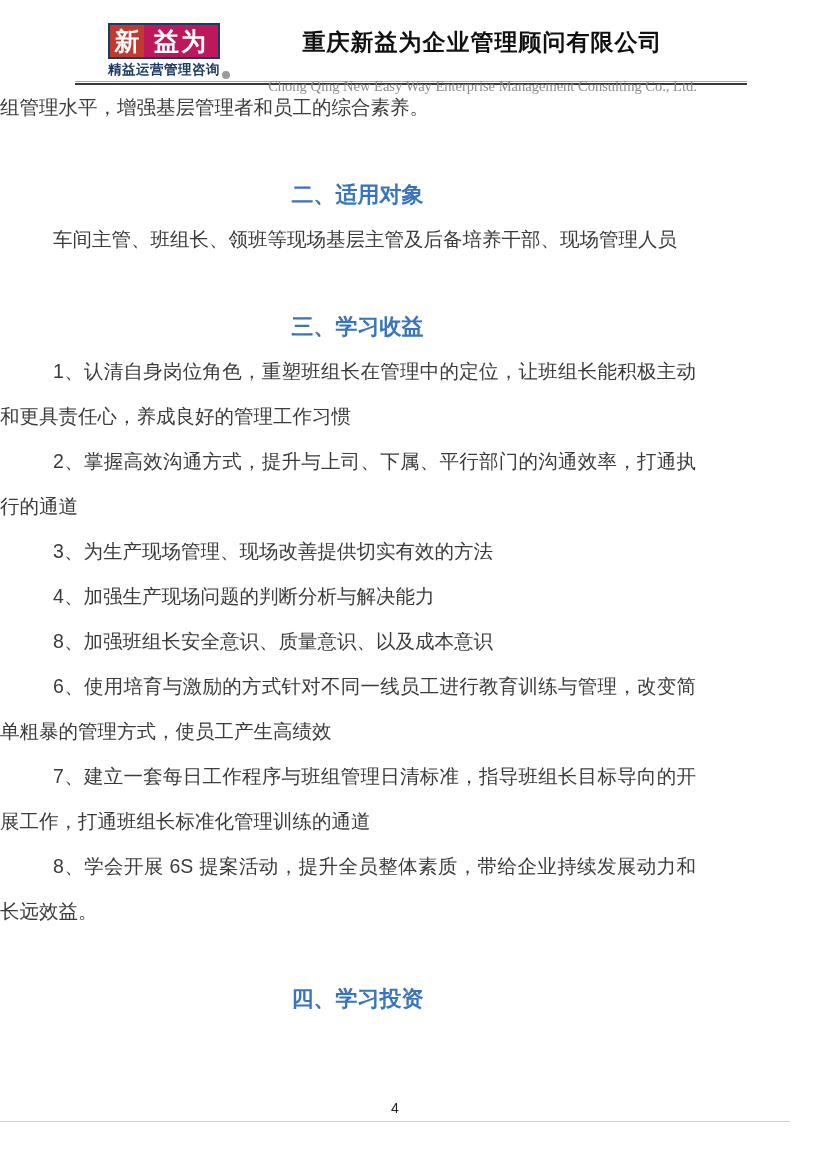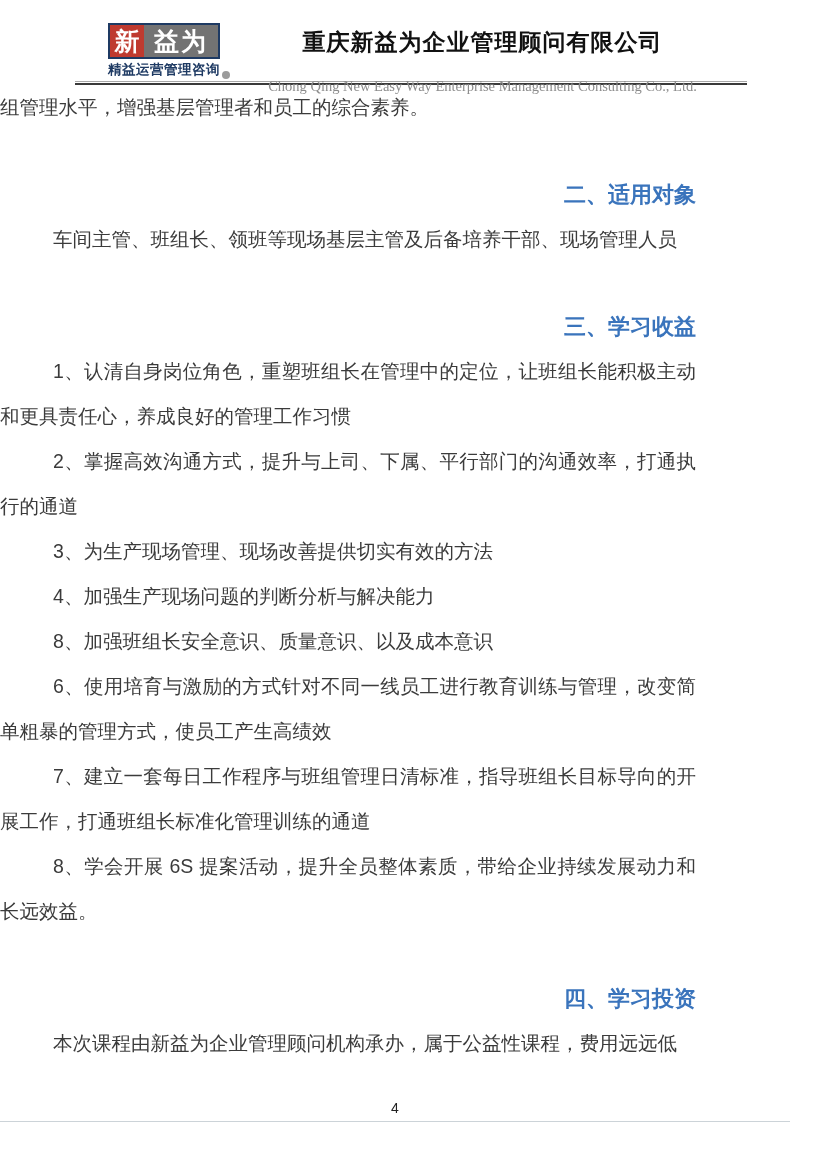--- a/index.html
+++ b/index.html
@@ -10,21 +10,21 @@
     background:#ffffff;
     overflow:hidden;
     font-family:"Liberation Sans",sans-serif;
   }
   
   .header{padding-top:23px;}
   .header-inner{display:flex;align-items:flex-start;margin-left:108px;margin-right:75px;height:57px;}
   .logo{width:112px;flex:0 0 auto;}
   .logo-top{display:flex;height:36px;border:2px solid #1e3a63;box-sizing:border-box;background:#1e3a63;}
   .logo-red{flex:0 0 34px;background:#bf3a2f;color:#ffffff;font-weight:bold;font-size:25px;line-height:32px;text-align:center;}
-  .logo-navy{flex:1;background:#737373;color:#ffffff;font-weight:bold;font-size:25px;line-height:32px;text-align:center;letter-spacing:2px;}
+  .logo-navy{flex:1;background:#be185d;color:#ffffff;font-weight:bold;font-size:25px;line-height:32px;text-align:center;letter-spacing:2px;}
   .logo-sub{display:flex;align-items:flex-end;margin-top:2px;}
   .logo-sub-text{color:#1e3a63;font-weight:bold;font-size:13.5px;letter-spacing:0.5px;white-space:nowrap;}
   .logo-dot{width:8px;height:8px;border-radius:50%;background:#9b9b9b;margin-left:2px;margin-top:6px;flex:0 0 auto;}
   .company{flex:1;display:flex;flex-direction:column;align-items:center;padding-top:4px;}
   .company-cn{font-size:23px;font-weight:bold;color:#111111;letter-spacing:1px;white-space:nowrap;}
   .company-en{font-family:"Liberation Serif",serif;font-size:14.5px;color:#8c8c8c;margin-top:20px;white-space:nowrap;}
   .header-rule{
     margin-left:75px;width:672px;height:1px;
     border-top:1px solid #a8a8a8;
     border-bottom:2px solid #3a3a3a;
@@ -34,21 +34,21 @@
   .content{
     width:696px;
     font-size:19.5px;line-height:45px;color:#3b3b3b;
     text-align:justify;
   }
   .content p{margin:0;}
   .indent{text-indent:2.72em;}
   .sec-heading{
     color:#3a74bc;font-size:22px;font-weight:bold;
     line-height:45px;margin:42px 0 0 19px;
-    text-align:right;
+    text-align:center;
   }
   
   .page-num{
     position:absolute;top:1095px;left:0;width:790px;
     text-align:center;font-size:14px;color:#222222;line-height:26px;
   }
   .footer-rule{
     position:absolute;top:1121px;left:0;width:790px;height:0;
     border-top:1px solid #ccd3d8;
   }
@@ -89,20 +89,19 @@
     <p class="indent">1、认清自身岗位角色，重塑班组长在管理中的定位，让班组长能积极主动和更具责任心，养成良好的管理工作习惯</p>
     <p class="indent">2、掌握高效沟通方式，提升与上司、下属、平行部门的沟通效率，打通执行的通道</p>
     <p class="indent">3、为生产现场管理、现场改善提供切实有效的方法</p>
     <p class="indent">4、加强生产现场问题的判断分析与解决能力</p>
     <p class="indent">8、加强班组长安全意识、质量意识、以及成本意识</p>
     <p class="indent">6、使用培育与激励的方式针对不同一线员工进行教育训练与管理，改变简单粗暴的管理方式，使员工产生高绩效</p>
     <p class="indent">7、建立一套每日工作程序与班组管理日清标准，指导班组长目标导向的开展工作，打通班组长标准化管理训练的通道</p>
     <p class="indent">8、学会开展 6S 提案活动，提升全员整体素质，带给企业持续发展动力和长远效益。</p>
 
     <h2 class="sec-heading">四、学习投资</h2>
-    <p class="indent">本次课程由新益为企业管理顾问机构承办，属于公益性课程，费用远远低</p>
 
   </main>
 
   <div class="page-num">4</div>
   <div class="footer-rule"></div>
 
 </div>
 
 </body></html>

